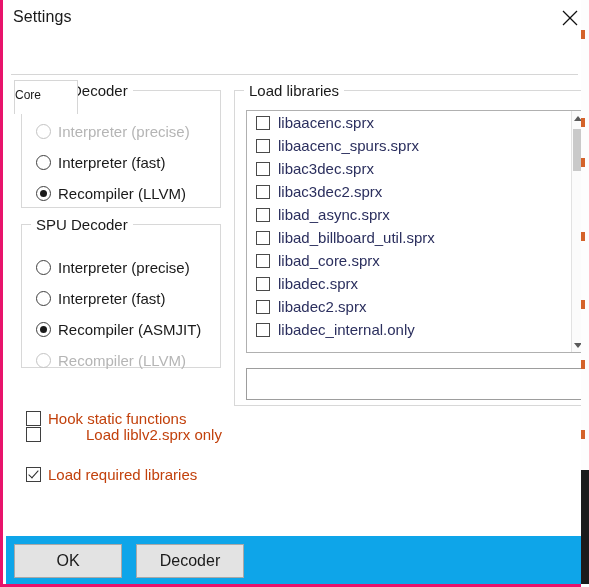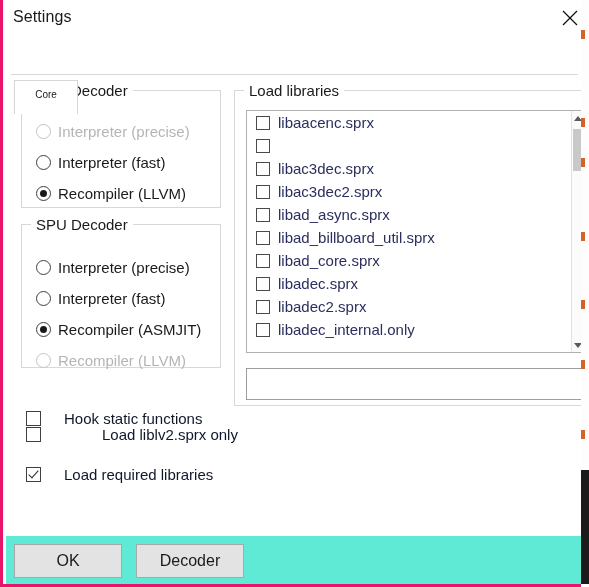--- a/index.html
+++ b/index.html
@@ -92,24 +92,24 @@
     background: #d6d6d6;
   }
   .tab {
     position: absolute;
     top: 45px;
     height: 30px;
     box-sizing: border-box;
     background: #f1f1f1;
     border: 1px solid #d6d6d6;
     border-bottom: none;
-    font-size: 10px;
+    font-size: 12px;
     color: #1a1a1a;
     line-height: 28px;
-    text-align: center;
+    text-align: left;
     cursor: default;
     white-space: nowrap;
   }
   .tab.active {
     background: #ffffff;
     top: 42px;
     height: 34px;
     border-color: #d6d6d6;
     z-index: 5;
   }
@@ -194,23 +194,23 @@
   .check-mark.checked::after {
     content: "";
     position: absolute;
     left: 4px; top: 0px;
     width: 4px; height: 9px;
     border: solid #2b2b2b;
     border-width: 0 1.6px 1.6px 0;
     transform: rotate(42deg);
   }
   .check-label {
-    margin-left: 23px;
+    margin-left: 7px;
     font-size: 15px;
-    color: #0f172a;
+    color: #c2410c;
   }
 
   
   #lib-list {
     position: absolute;
     box-sizing: border-box;
     background: #ffffff;
     border: 1px solid #b0b0b0;
     overflow: hidden;
   }
@@ -286,21 +286,21 @@
     color: #1a1a1a;
     padding: 0 6px;
     outline: none;
   }
 
   
   #buttonbar {
     position: absolute;
     left: 3px; top: 536px;
     width: 575px; height: 48px;
-    background: #5eead4;
+    background: #0ea5e9;
   }
   .dlg-btn {
     position: absolute;
     top: 8px;
     height: 34px;
     box-sizing: border-box;
     background: #e3e3e3;
     border: 1px solid #a8a8a8;
     font-family: "Liberation Sans", sans-serif;
     font-size: 16px;
@@ -398,20 +398,21 @@
     </div>
 
     <div id="lib-list" style="left:240px; top:34px; width:339px; height:243px;">
       <div id="lib-rows">
           <div class="lib-row">
             <span class="lib-check"></span>
             <span class="lib-label">libaacenc.sprx</span>
           </div>
           <div class="lib-row">
             <span class="lib-check"></span>
+            <span class="lib-label">libaacenc_spurs.sprx</span>
           </div>
           <div class="lib-row">
             <span class="lib-check"></span>
             <span class="lib-label">libac3dec.sprx</span>
           </div>
           <div class="lib-row">
             <span class="lib-check"></span>
             <span class="lib-label">libac3dec2.sprx</span>
           </div>
           <div class="lib-row">

